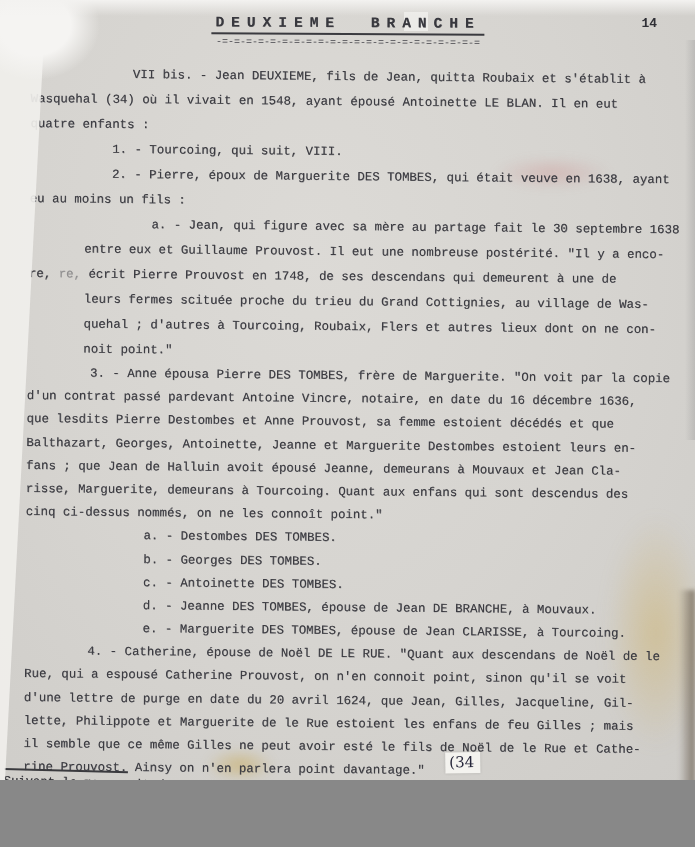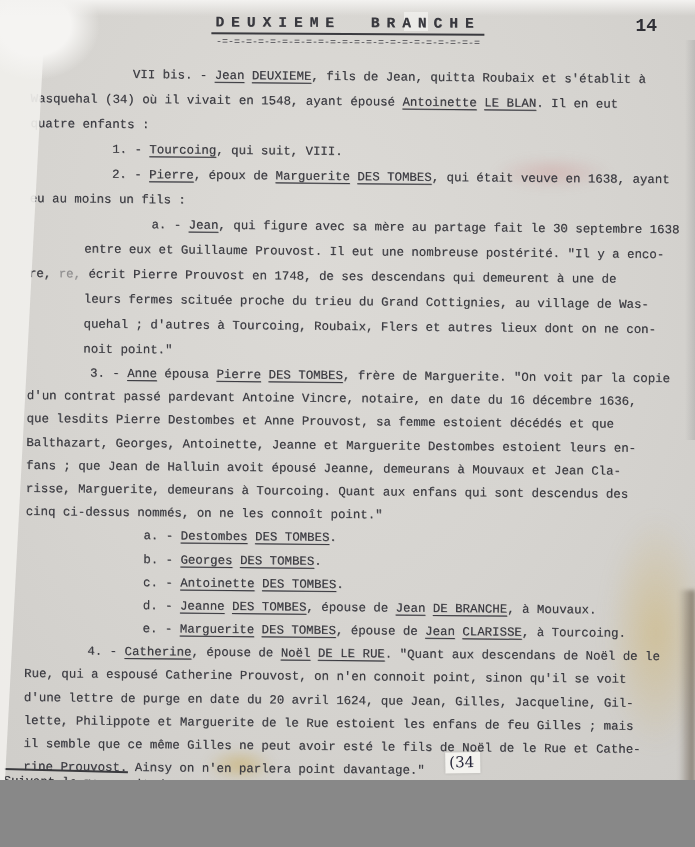--- a/index.html
+++ b/index.html
@@ -32,39 +32,39 @@
     display:inline-block;
     font-size:14.5px;font-weight:bold;letter-spacing:7px;word-spacing:14px;
     color:#38383e;border-bottom:2px solid #3a3a3f;padding:0 4px 2px 4px;
     text-shadow:.4px .3px .5px rgba(45,45,52,.55);
     white-space:nowrap;
   }
   .title-dashes{
     margin-top:-3px;font-size:10px;letter-spacing:0;color:#44444a;
     white-space:nowrap;overflow:hidden;max-width:330px;display:inline-block;
   }
-  .page-number{position:absolute;right:38px;top:2px;font-size:18px;font-weight:bold;color:#303036;z-index:2;}
+  .page-number{position:absolute;right:38px;top:2px;font-size:13px;font-weight:bold;color:#303036;z-index:2;}
 
   .body-text{
     position:absolute;left:0;top:62px;width:695px;z-index:2;
     transform:rotate(.55deg);transform-origin:30px 0;
     font-size:12.4px;
     text-shadow:.35px .3px .45px rgba(48,48,55,.5);
   }
   .sec-a .line{height:25px;line-height:25px;white-space:nowrap;}
   .sec-b .line{height:23.2px;line-height:23.2px;white-space:nowrap;}
   .sec-a .p  {padding-left:133px;}
   .sec-a .m0 {padding-left:31px;}
   .sec-a .m0s{padding-left:86px;}
   .sec-a .m1 {padding-left:113px;}
   .sec-a .m2 {padding-left:153px;}
   .sec-b .m0 {padding-left:30px;}
   .sec-b .m1 {padding-left:93px;}
   .sec-b .m2 {padding-left:148px;}
-  .line span.u{text-decoration:underline;text-underline-offset:2.5px;text-decoration-thickness:1.3px;}
+  .line span.u{text-underline-offset:2.5px;text-decoration-thickness:1.3px;}
   .line span.dim{opacity:.45;}
 
   .annotation-patch{
     position:absolute;left:452px;top:686px;z-index:3;
     background:#f4f3ef;
     padding:1px 6px 2px 4px;
     font-family:"DejaVu Serif",serif;
     font-size:15px;color:#26263a;
     transform:rotate(-1.5deg);
     box-shadow:0 0 3px rgba(0,0,0,.15);

